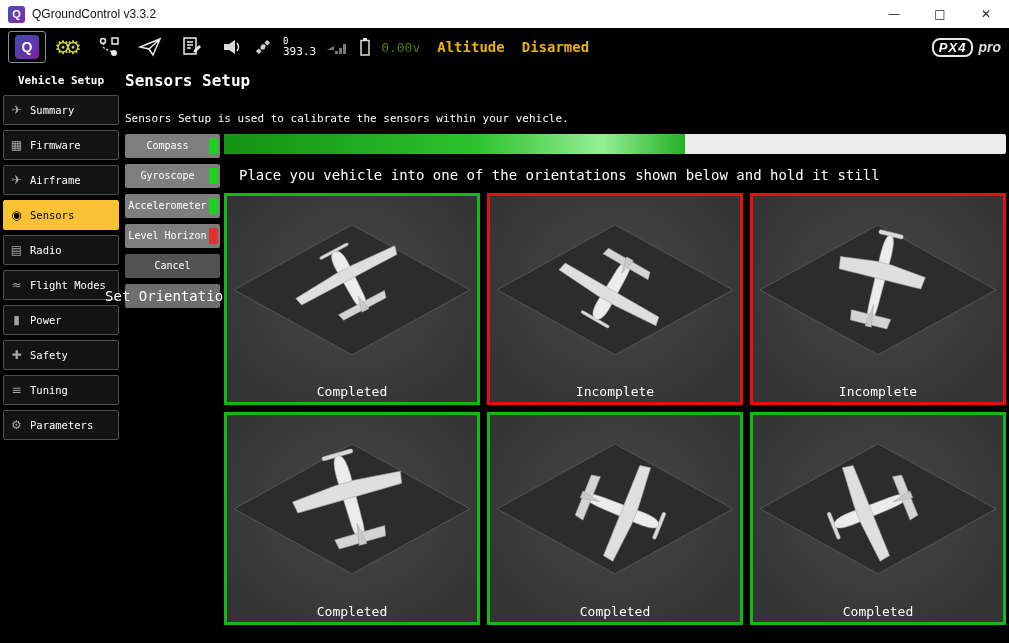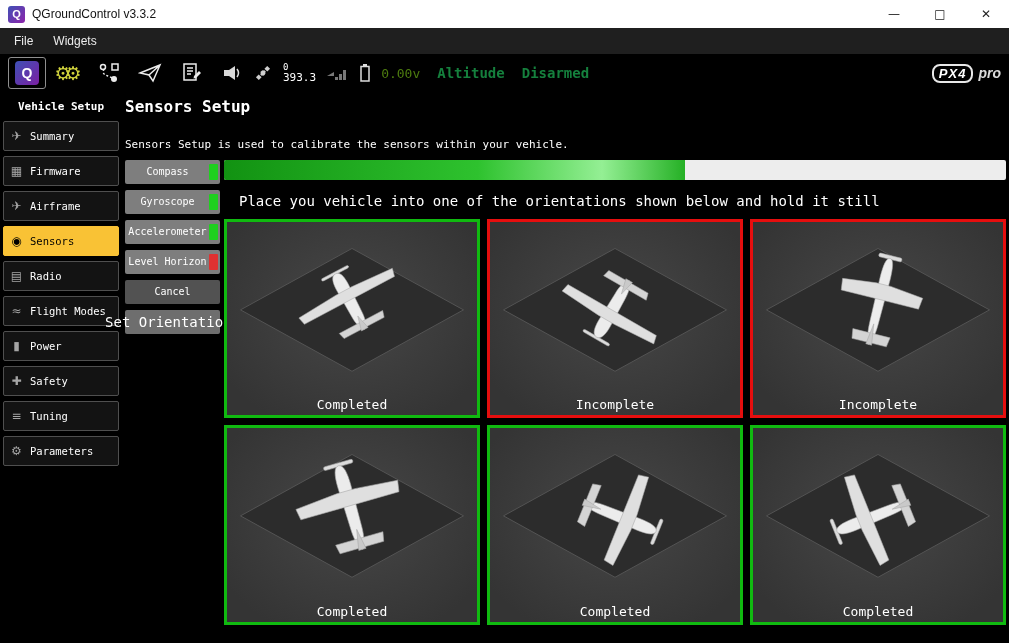--- a/index.html
+++ b/index.html
@@ -26,21 +26,21 @@
     justify-content:center;margin-right:3px}
   .tb-btn.selected{border:1px solid #8f8f8f;border-radius:3px}
   .qlogo2{width:24px;height:24px;border-radius:4px;background:linear-gradient(135deg,#3f51b5,#7b1fa2);
     color:#fff;font-size:14px;font-weight:bold;display:flex;align-items:center;justify-content:center}
   .gear-icons{color:#cfd13c;font-size:19px;letter-spacing:-7px;font-family:"DejaVu Sans",sans-serif;padding-right:7px}
   .tb-status{display:flex;align-items:center;margin-left:10px;gap:11px}
   .sat-stack{display:flex;flex-direction:column;line-height:1;align-items:flex-start}
   .sat-count{font-size:9px;color:#fff}
   .sat-val{font-size:11px;color:#fff}
   .volt{font-size:13px;color:#4d7c0f}
-  .mode-text{font-size:14px;color:#15803d;font-weight:bold;margin-left:6px}
+  .mode-text{font-size:14px;color:#eab308;font-weight:bold;margin-left:6px}
   .brand{margin-left:auto;display:flex;align-items:baseline;gap:5px;font-family:"Liberation Sans",sans-serif}
   .brand .px4{border:2px solid #e8e8e8;border-radius:8px;padding:0 5px;font-weight:bold;font-style:italic;
     font-size:13px;color:#fff;letter-spacing:1px}
   .brand .pro{font-style:italic;font-weight:bold;font-size:14px;color:#dcdcdc}
 
   
   .content{flex:1;display:flex;background:#000;min-height:0}
 
   
   .sidebar{width:122px;flex:0 0 auto;display:flex;flex-direction:column;padding:2px 3px}
@@ -100,24 +100,20 @@
   <div class="titlebar">
     <div class="app-logo">Q</div>
     <span>QGroundControl v3.3.2</span>
     <div class="win-controls">
       <button class="win-btn">—</button>
       <button class="win-btn">□</button>
       <button class="win-btn">✕</button>
     </div>
   </div>
 
-  <div class="menubar">
-    <span class="menu-item">File</span>
-    <span class="menu-item">Widgets</span>
-  </div>
 
   <div class="toolbar">
     <button class="tb-btn selected">
       <span class="qlogo2">Q</span>
     </button>
     <button class="tb-btn">
       <span class="gear-icons">⚙⚙</span>
     </button>
     <button class="tb-btn">
       <svg width="22" height="22" viewBox="0 0 22 22">

